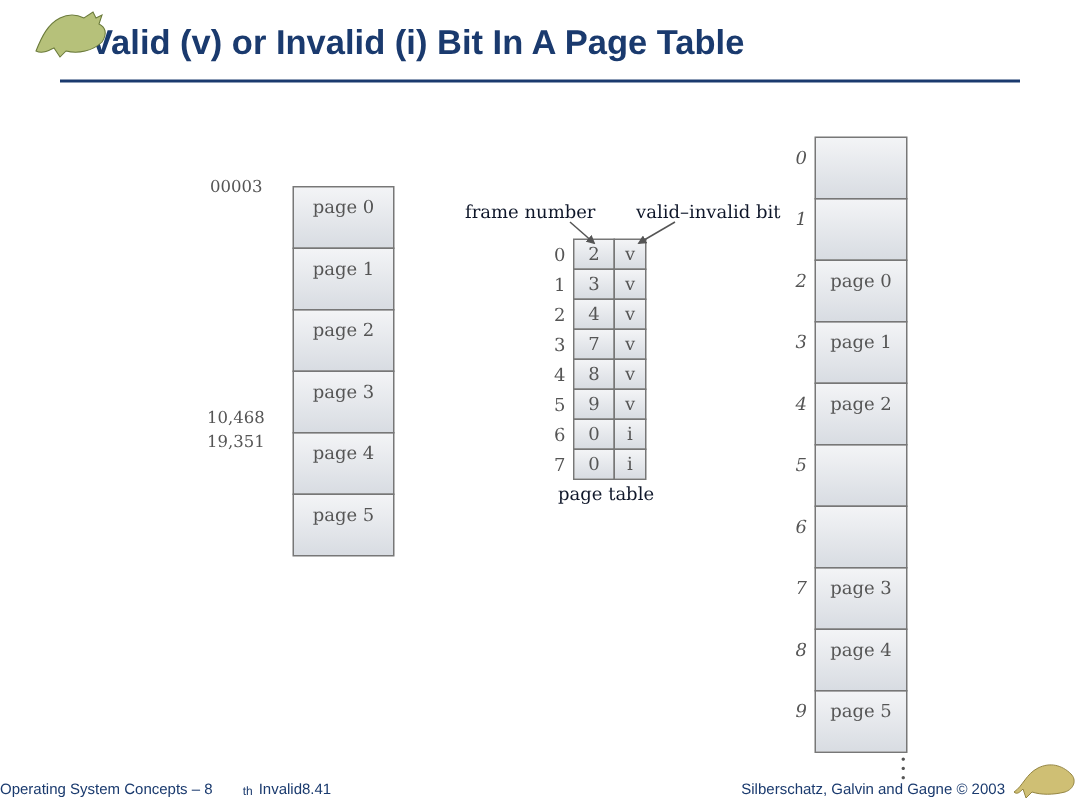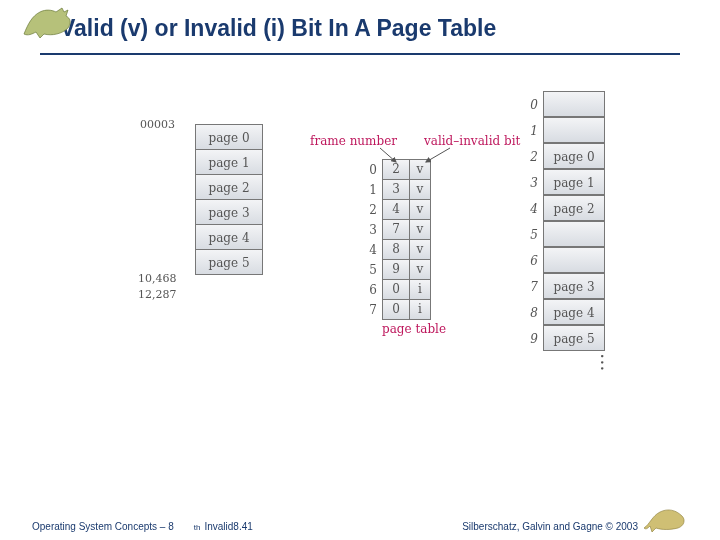--- a/index.html
+++ b/index.html
@@ -39,21 +39,21 @@
     height: 360px;
     font-family: "DejaVu Serif", "Times New Roman", serif;
     color: #555;
     font-size: 12px;
     background: #fff;
   }
   .small { font-size: 11px; }
   .addr { position: absolute; }
   .logical-table { position: absolute; left: 75px; top: 45px; }
   .logical-table .cell, .mem-table .cell {
-    width: 68px; height: 26px;
+    width: 68px; height: 42px;
     border: 1px solid #777;
     background: linear-gradient(#f3f4f6,#d8dce2);
     text-align: center;
     line-height: 26px;
     margin-top: -1px;
   }
   .page-table { position: absolute; left: 245px; top: 80px; }
   .page-table .row { display: flex; height: 20px; }
   .page-table .idx { width: 18px; text-align: right; padding-right: 6px; line-height: 20px; }
   .page-table .f, .page-table .v {
@@ -62,30 +62,30 @@
     line-height: 18px; text-align: center;
     margin-top: -1px; margin-left: -1px;
   }
   .page-table .f { width: 28px; }
   .page-table .v { width: 22px; }
   .mem-table { position: absolute; left: 405px; top: 12px; }
   .mem-table .row { display: flex; }
   .mem-table .idx { width: 18px; text-align: right; padding-right: 5px; line-height: 26px; font-style: italic; }
   .mem-table .cell { width: 62px; }
   .mem-table .dots { width: 62px; text-align: center; margin-left: 18px; letter-spacing: 2px; font-weight: bold; height: 18px; line-height: 6px; padding-top: 2px; }
-  .label { position: absolute; font-size: 12px; color: #be185d; }
+  .label { position: absolute; font-size: 12px; color: #0f172a; }
   svg.arrows { position: absolute; left: 0; top: 0; }
   .footer {
     position: absolute;
     bottom: 8px;
     left: 0; right: 0;
     display: flex;
     justify-content: space-between;
     align-items: flex-end;
-    padding: 0 32px;
+    padding: 0 0;
     font-size: 10px;
     color: #1a3a6e;
   }
   .footer .left, .footer .right { display: flex; align-items: flex-end; gap: 4px; }
   .footer .center { flex: 1; text-align: left; }
   sup, .sup { font-size: 8px; vertical-align: super; margin-left: 16px; }
   .dino-bottom { display: inline-block; width: 46px; height: 30px; vertical-align: bottom; }
 </style>
 </head>
 <body>
@@ -95,21 +95,21 @@
     <path d="M2 30 C6 20 10 12 18 8 C24 5 30 6 34 8 L40 4 L42 8 L46 6 L44 12 C48 14 50 18 46 24 C40 30 30 32 22 30 L18 34 L14 28 C10 30 6 32 2 30 Z" fill="#b6c17a" stroke="#6a7a3a" stroke-width="0.7"></path>
   </svg>
   <div class="title">Valid (v) or Invalid (i) Bit In A Page Table</div>
 </div>
 <div class="title-underline"></div>
 
 <div class="diagram">
 
   <div class="addr small" style="left:20px; top:38px;">00003</div>
   <div class="addr small" style="left:18px; top:192px;">10,468</div>
-  <div class="addr small" style="left:18px; top:208px;">12,287</div>
+  <div class="addr small" style="left:18px; top:208px;">19,351</div>
 
   <div class="logical-table">
     <div class="cell">page 0</div>
     <div class="cell">page 1</div>
     <div class="cell">page 2</div>
     <div class="cell">page 3</div>
     <div class="cell">page 4</div>
     <div class="cell">page 5</div>
   </div>
 
@@ -148,21 +148,21 @@
         <div class="idx">6</div>
         <div class="f">0</div>
         <div class="v">i</div>
       </div>
     <div class="row">
         <div class="idx">7</div>
         <div class="f">0</div>
         <div class="v">i</div>
       </div>
   </div>
-  <div class="label" style="left:262px; top:242px;">page table</div>
+  <div class="label" style="left:252px; top:242px;">page table</div>
 
   <div class="label" style="left:190px; top:54px;">frame number</div>
   <div class="label" style="left:304px; top:54px;">valid–invalid bit</div>
   <svg class="arrows" width="520" height="360">
     <defs>
       <marker id="ah" viewBox="0 0 10 10" refX="8" refY="5" markerWidth="6" markerHeight="6" orient="auto">
         <path d="M0 0 L10 5 L0 10 z" fill="#555"></path>
       </marker>
     </defs>
     <line x1="260" y1="68" x2="276" y2="82" stroke="#555" stroke-width="1" marker-end="url(#ah)"></line>

